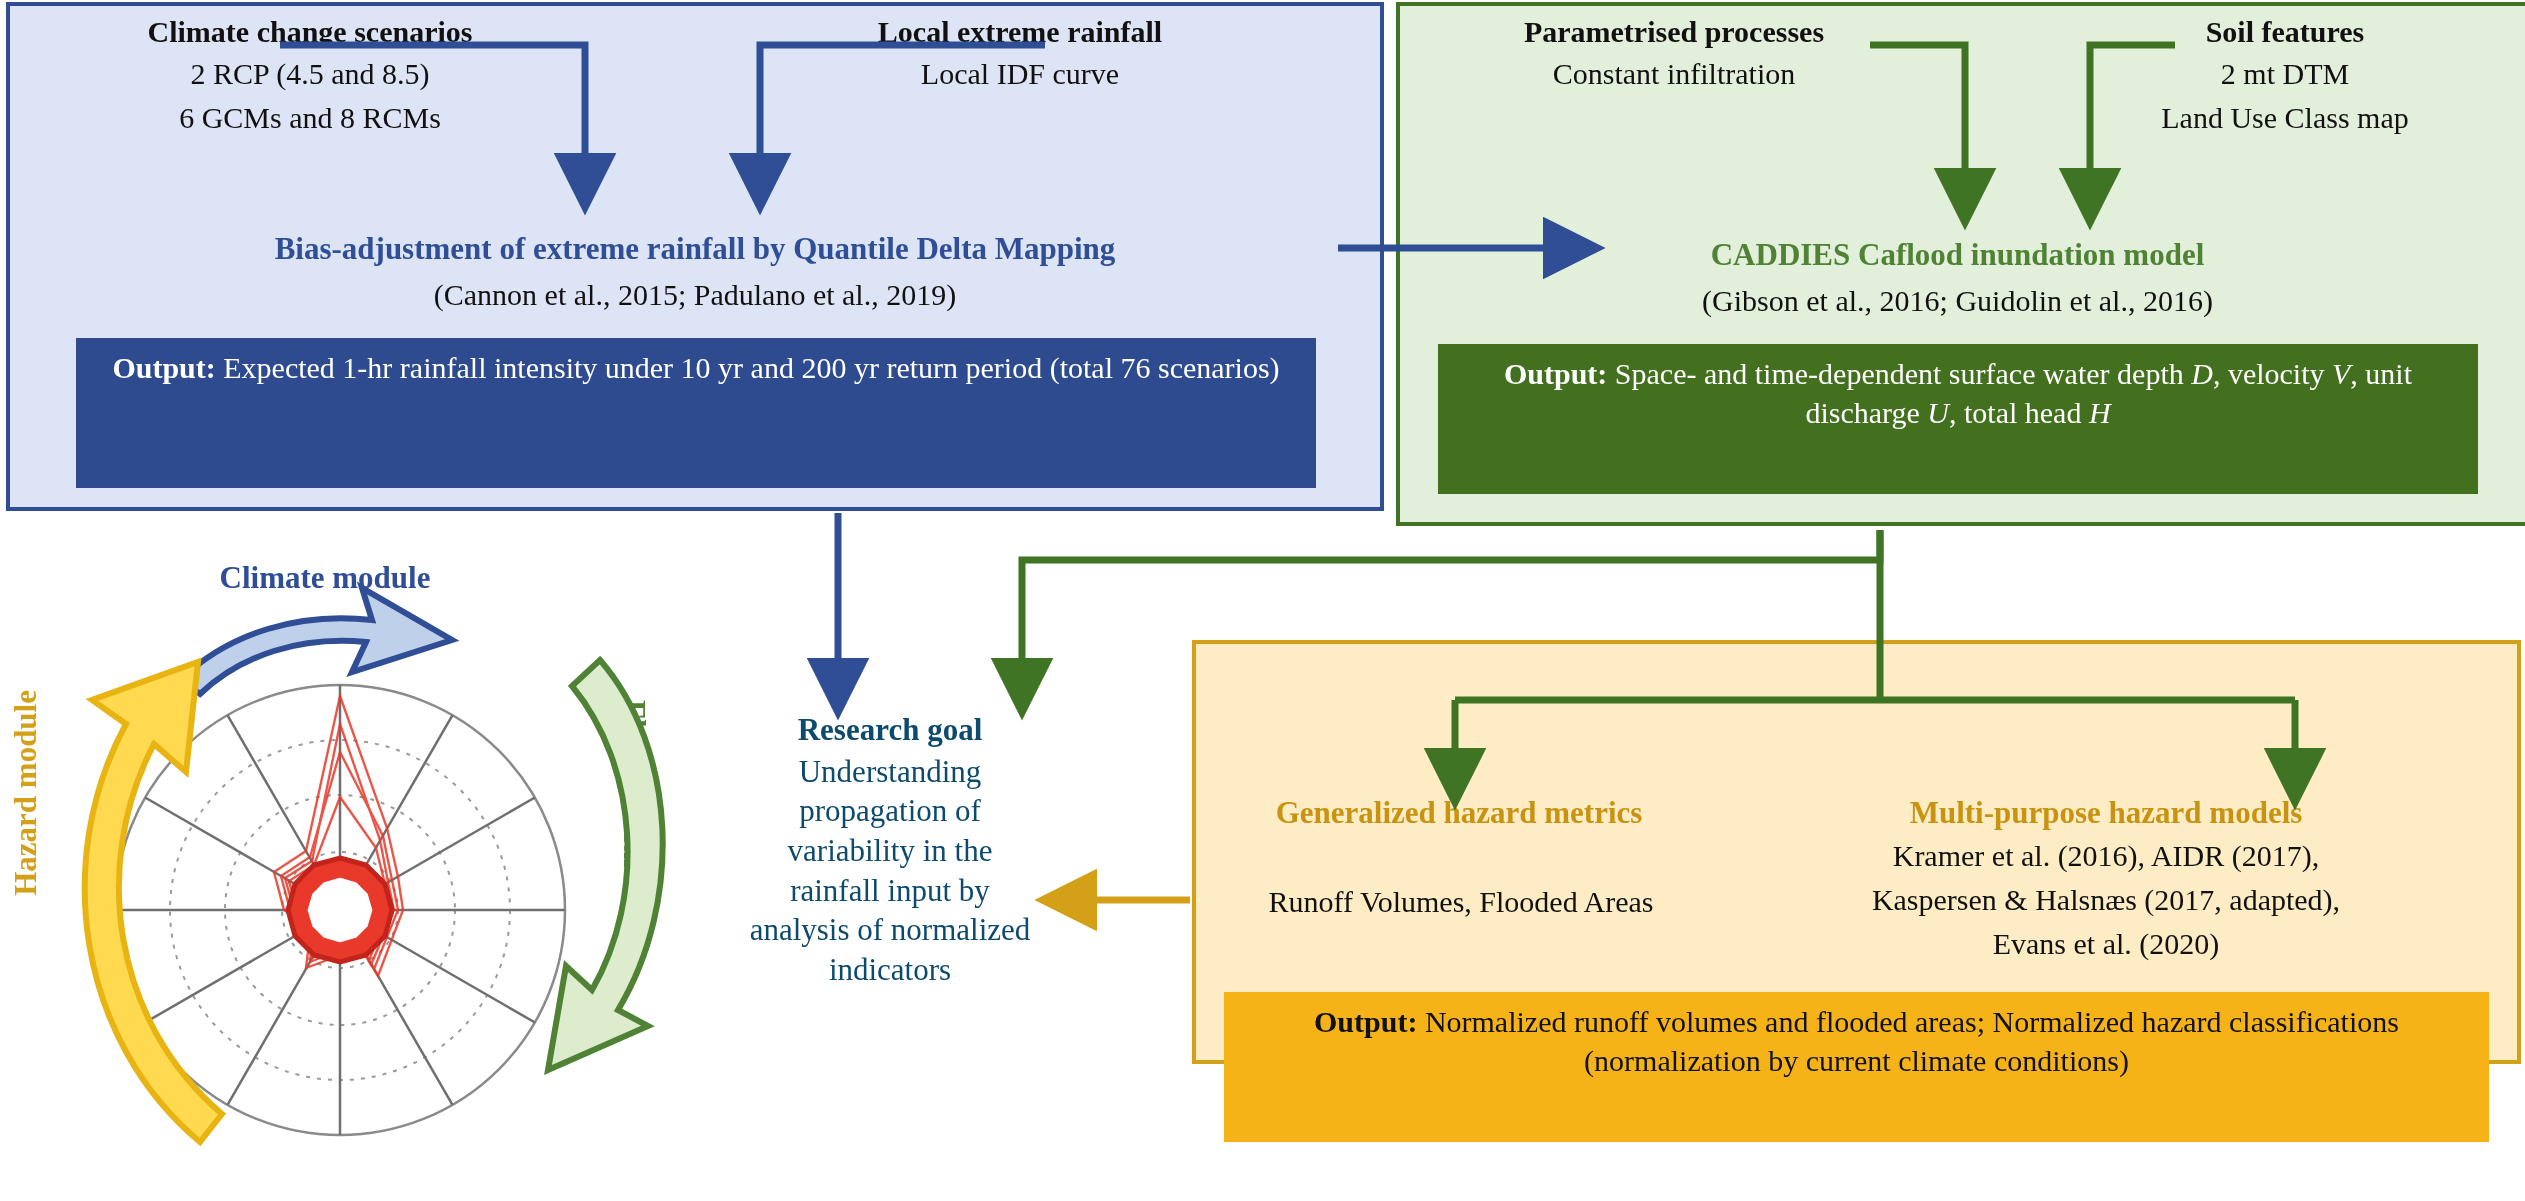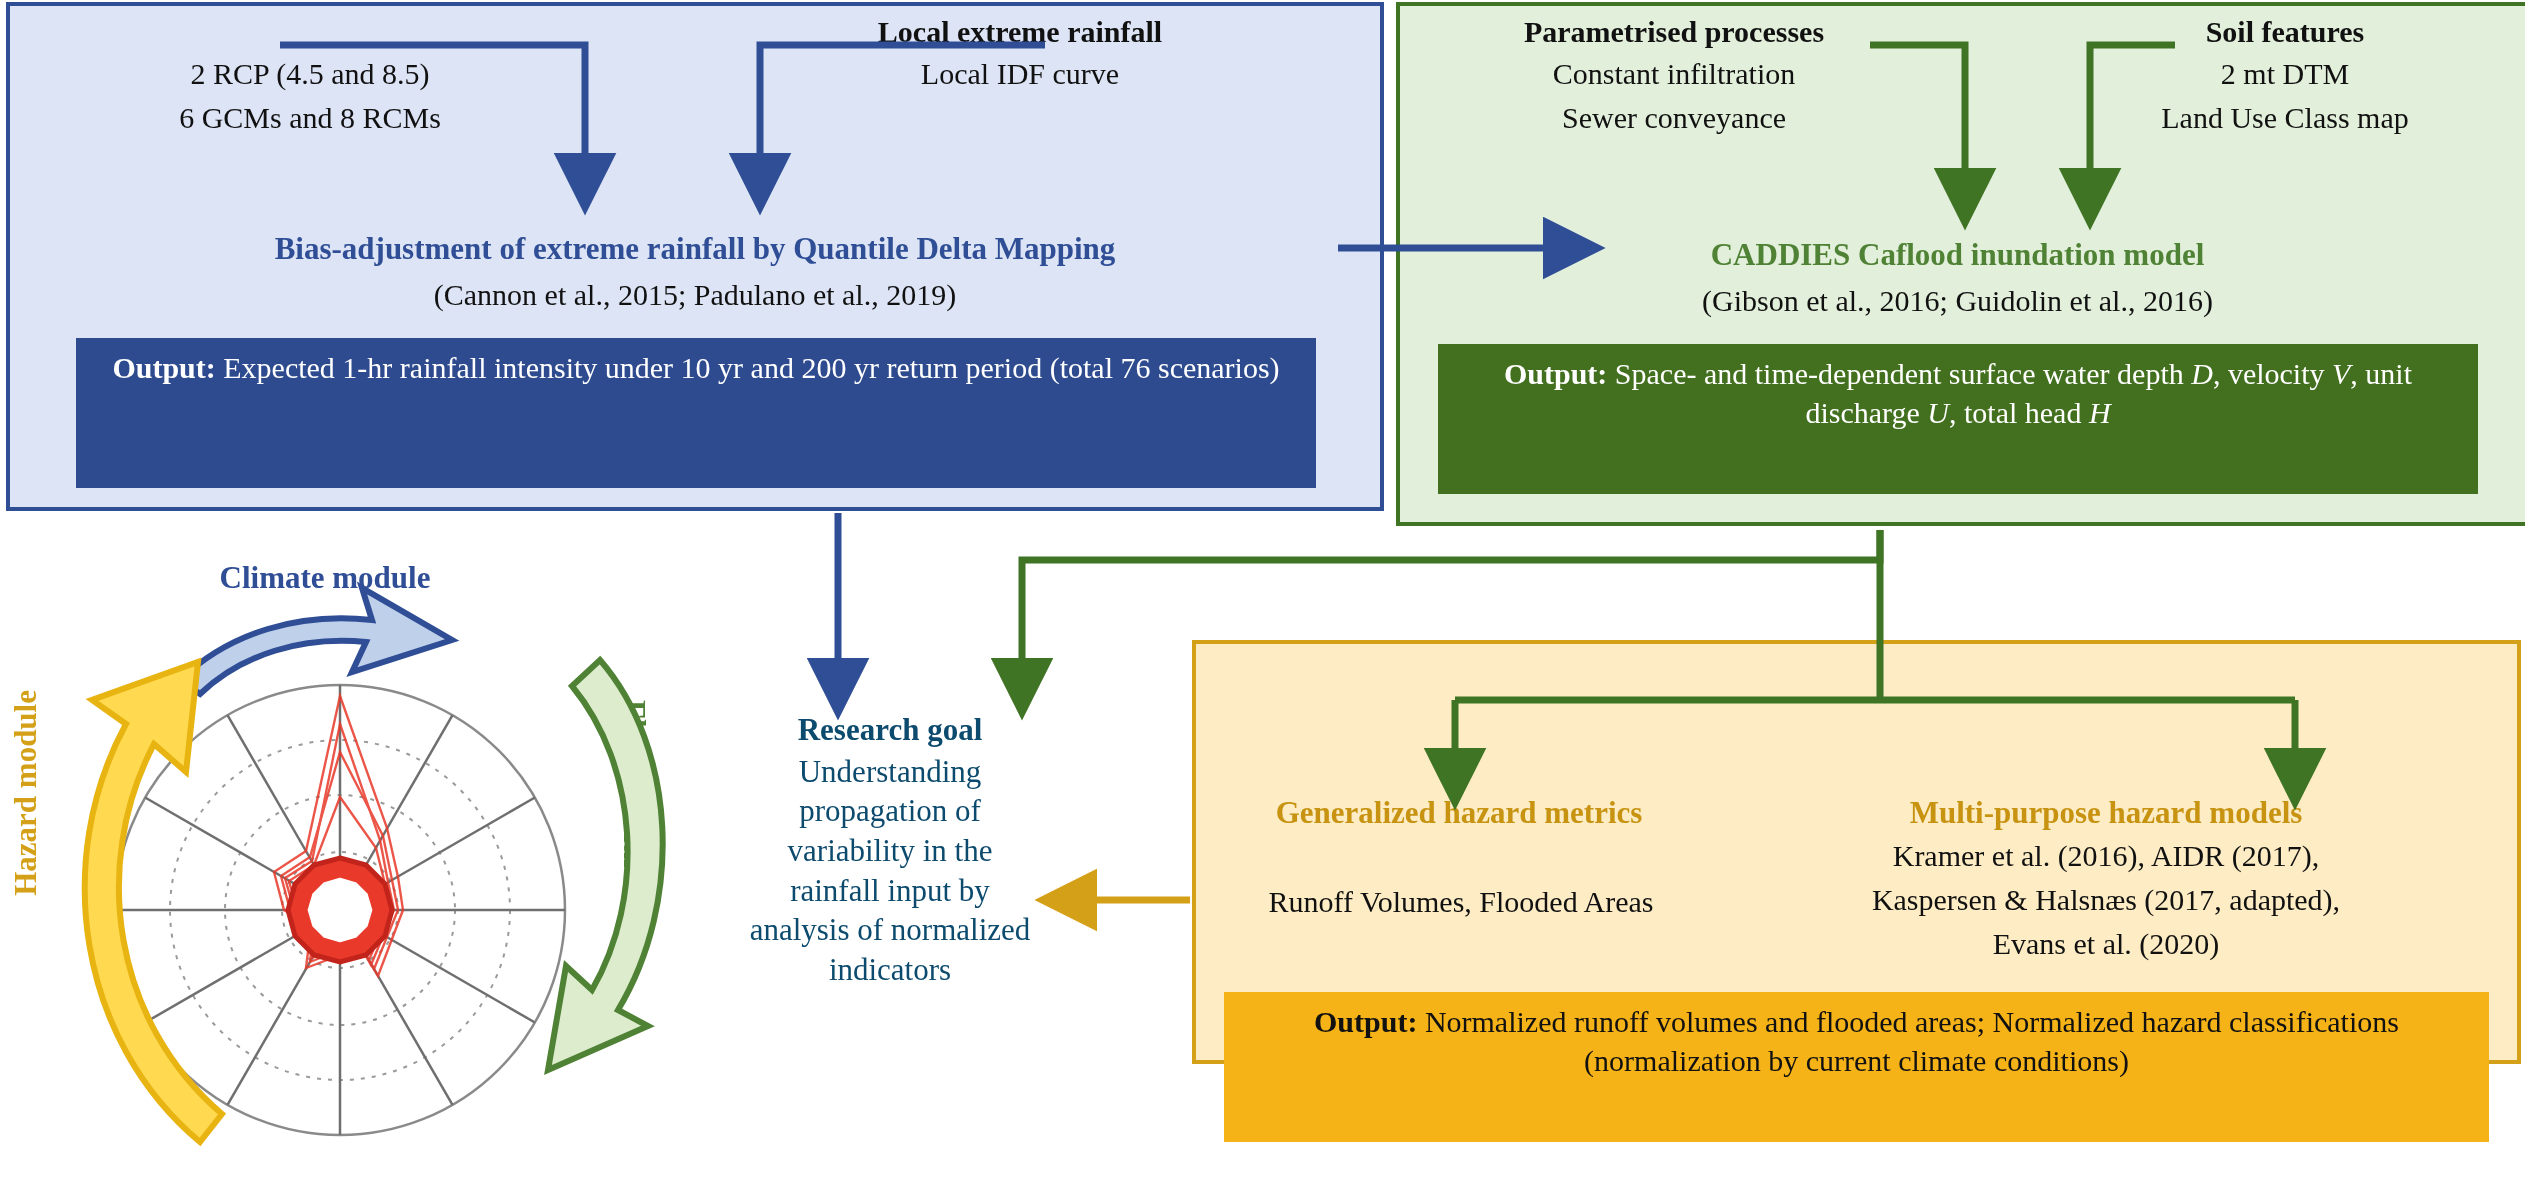--- a/index.html
+++ b/index.html
@@ -170,38 +170,38 @@
     width: 2525px; height: 1201px;
     pointer-events: none;
   }
 </style>
 </head>
 <body>
 
 <div id="stage">
 
   <div class="panel" id="climate-panel">
+    <div class="hdr" style="left:30px; top:8px; width:540px;">Climate change scenarios</div>
     <div class="txt" style="left:30px; top:48px; width:540px;">2 RCP (4.5 and 8.5)</div>
     <div class="txt" style="left:30px; top:92px; width:540px;">6 GCMs and 8 RCMs</div>
 
     <div class="hdr" style="left:760px; top:8px; width:500px;">Local extreme rainfall</div>
     <div class="txt" style="left:760px; top:48px; width:500px;">Local IDF curve</div>
 
     <div class="title-blue" style="left:20px; top:224px; width:1330px;">Bias-adjustment of extreme rainfall by Quantile Delta Mapping</div>
     <div class="cite" style="left:20px; top:270px; width:1330px;">(Cannon et al., 2015; Padulano et al., 2019)</div>
 
     <div class="outbox ob-blue" style="left:66px; top:332px; width:1240px; height:150px;">
       <b>Output:</b><span> Expected 1-hr rainfall intensity under 10 yr and 200 yr return period (total 76 scenarios)</span>
     </div>
   </div>
 
   <div class="panel" id="flood-panel">
     <div class="hdr" style="left:14px; top:8px; width:520px;">Parametrised processes</div>
     <div class="txt" style="left:14px; top:48px; width:520px;">Constant infiltration</div>
-    <div class="txt" style="left:14px; top:92px; width:520px;">Sewer conveyance</div>
 
     <div class="hdr" style="left:660px; top:8px; width:450px;">Soil features</div>
     <div class="txt" style="left:660px; top:48px; width:450px;">2 mt DTM</div>
     <div class="txt" style="left:660px; top:92px; width:450px;">Land Use Class map</div>
 
     <div class="title-green" style="left:10px; top:230px; width:1095px;">CADDIES Caflood inundation model</div>
     <div class="cite" style="left:10px; top:276px; width:1095px;">(Gibson et al., 2016; Guidolin et al., 2016)</div>
 
     <div class="outbox ob-green" style="left:38px; top:338px; width:1040px; height:150px;">
       <b>Output:</b><span> Space- and time-dependent surface water depth </span><span class="it">D</span><span>, velocity </span><span class="it">V</span><span>, unit discharge </span><span class="it">U</span><span>, total head </span><span class="it">H</span>

